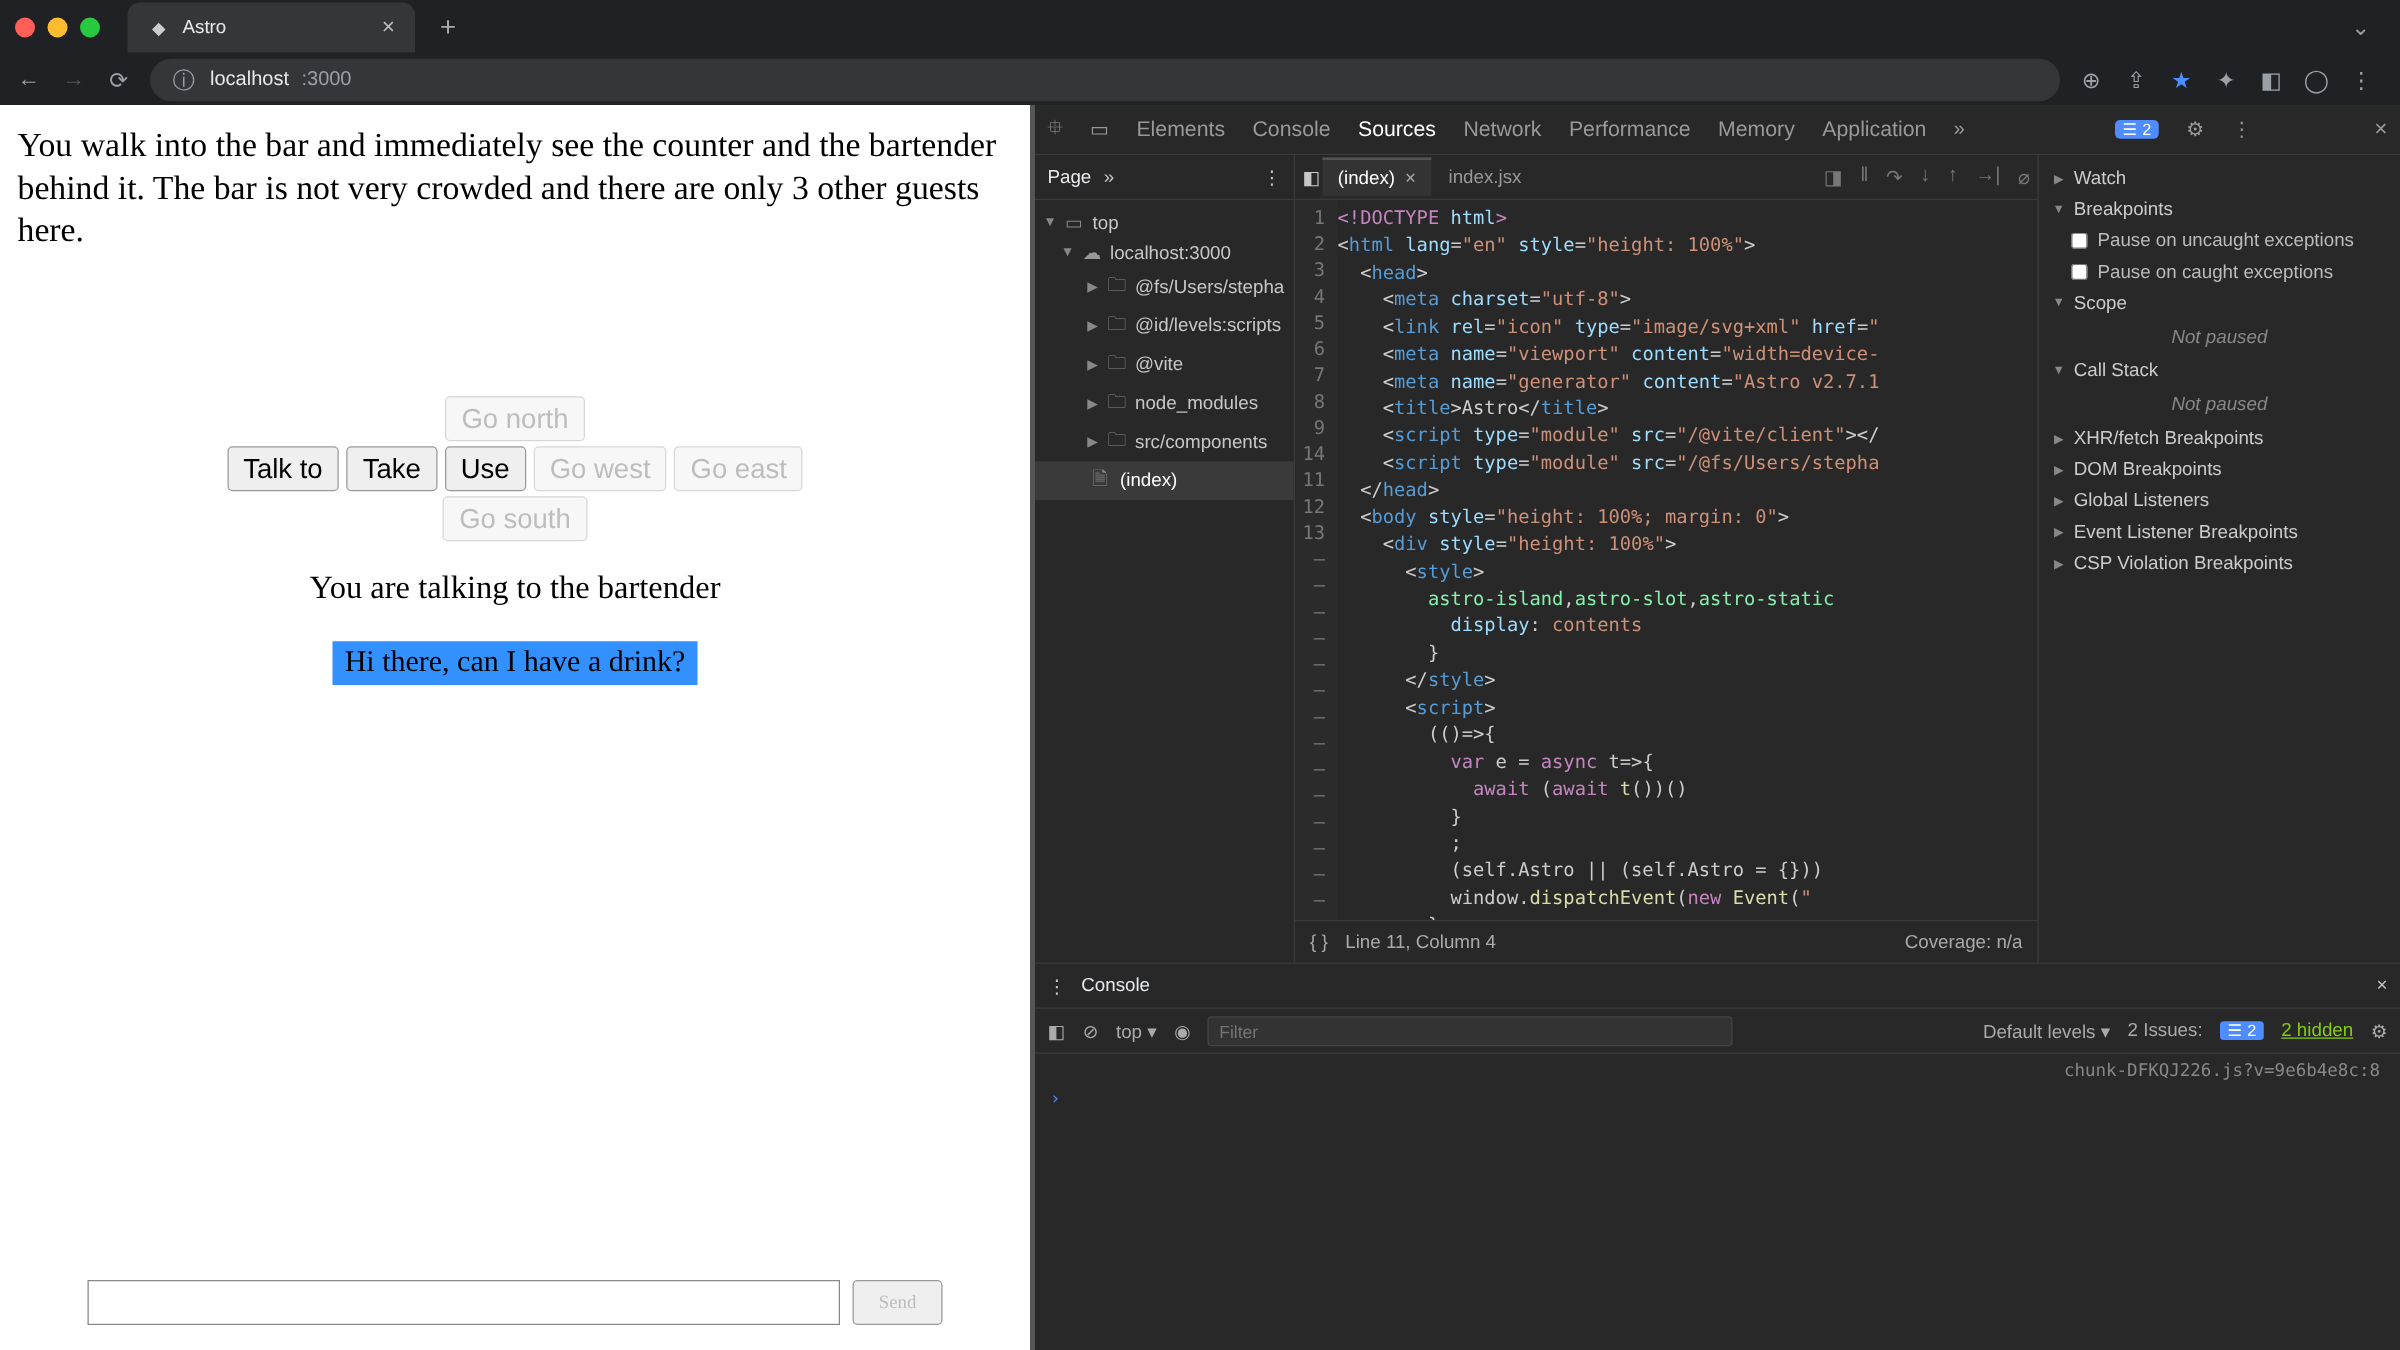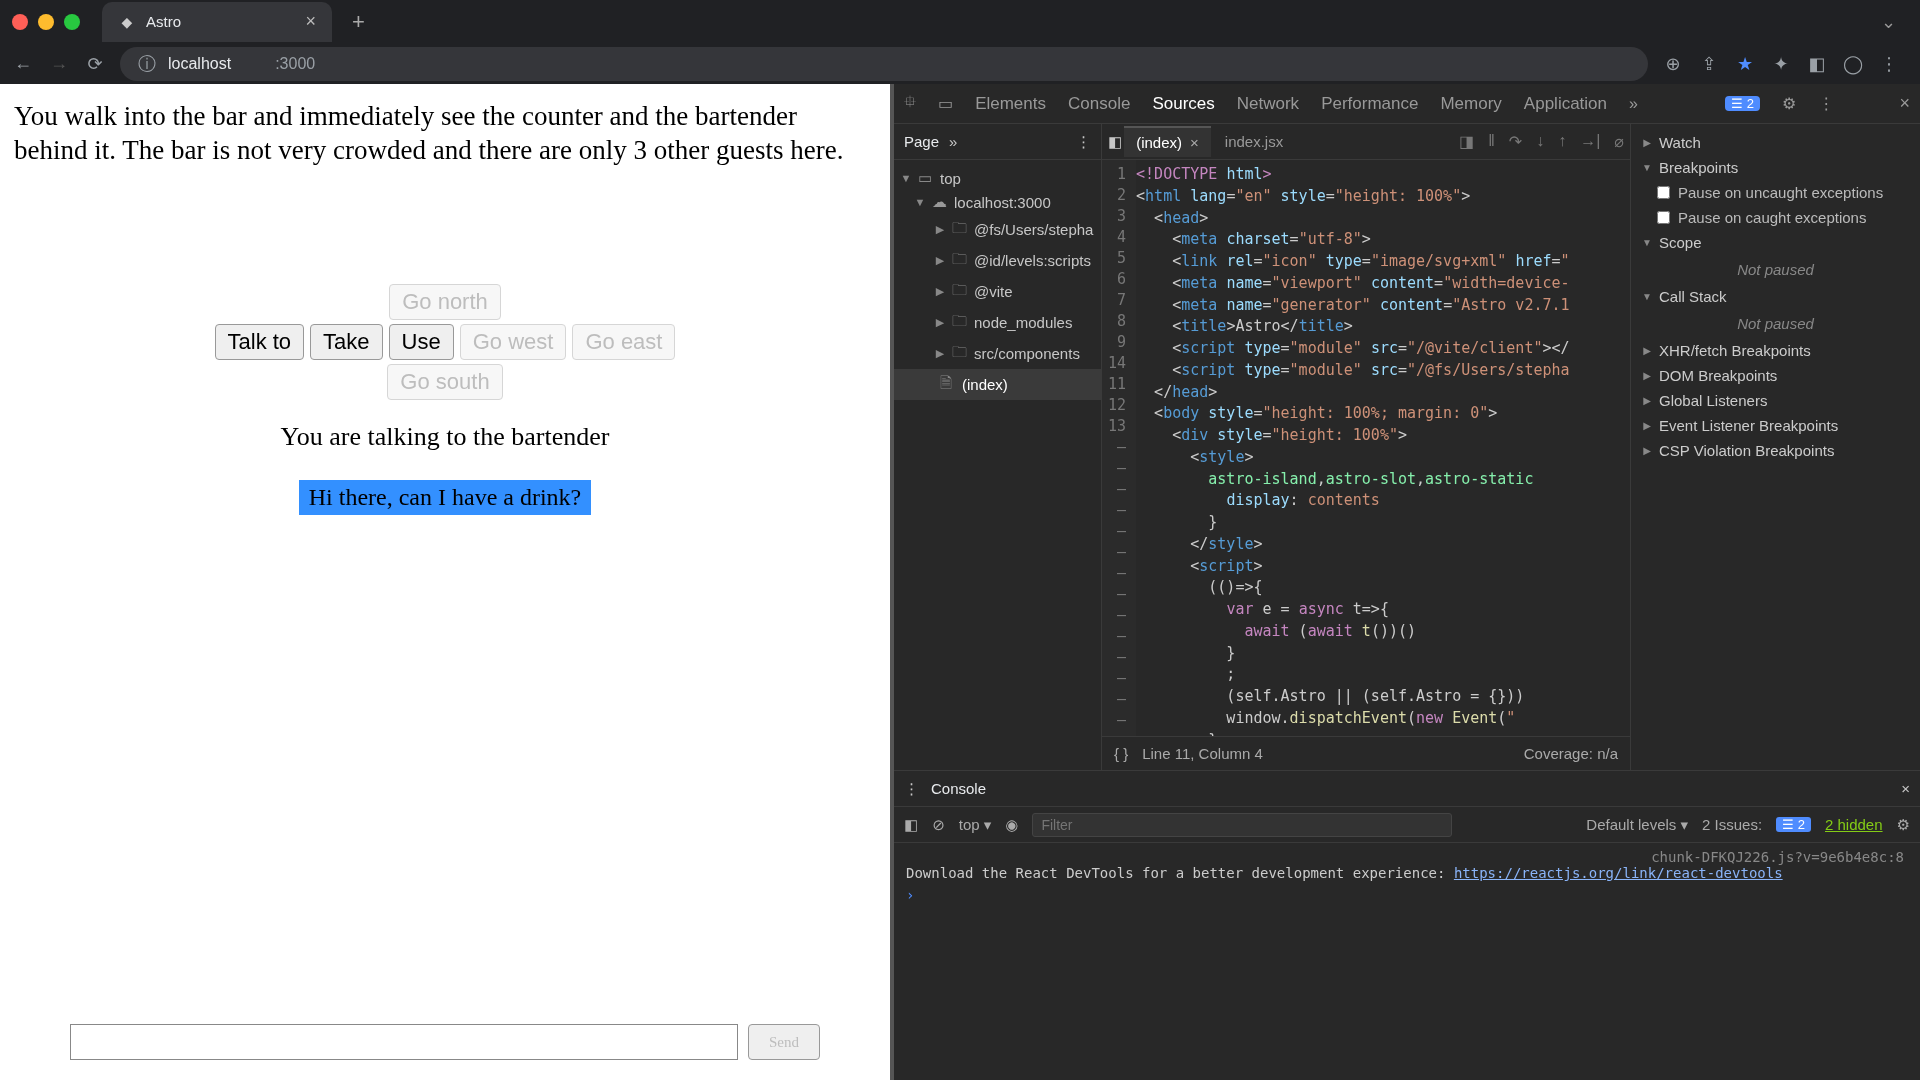--- a/index.html
+++ b/index.html
@@ -17,27 +17,27 @@
 .tab .favicon { width: 18px; height: 18px; display: inline-flex; align-items: center; justify-content: center; font-size: 14px; color: #ccc; }
 .tab .tab-close { margin-left: auto; color: #bbb; font-size: 18px; }
 .new-tab { color: #aaa; font-size: 22px; padding: 0 10px; }
 .chrome-spacer { flex: 1; }
 .chrome-min { color: #999; font-size: 18px; padding-right: 12px; }
 
 .addr-bar { display: flex; align-items: center; height: 44px; padding: 0 12px; gap: 14px; color: #9aa0a6; }
 .addr-bar .ic { width: 22px; height: 22px; display: inline-flex; align-items: center; justify-content: center; font-size: 18px; color: #9aa0a6; }
 .url-field { flex: 1; display: flex; align-items: center; background: #35363a; border-radius: 20px; height: 34px; padding: 0 16px; gap: 10px; font-size: 16px; }
 .url-field .domain { color: #e8eaed; }
-.url-field .path { color: #9aa0a6; margin-left: 34px; }
+.url-field .path { color: #9aa0a6; }
 .right-icons { display: flex; gap: 14px; align-items: center; padding-right: 8px; }
 .right-icons .ic.star { color: #4f8cff; }
 
 
 .viewport { display: flex; height: calc(1080px - 84px); }
-.page-side { width: 890px; background: #fff; position: relative; font-family: "Times New Roman", serif; }
+.page-side { width: 824px; background: #fff; position: relative; font-family: "Times New Roman", serif; }
 .page-side .narrative { padding: 16px 14px; font-size: 27px; line-height: 1.25; }
 .controls-block { text-align: center; margin-top: 100px; }
 .btn-row { display: flex; justify-content: center; gap: 6px; margin: 4px 0; }
 .game-btn { font-family: Liberation Sans, sans-serif; font-size: 22px; background: #efefef; border: 1px solid #999; border-radius: 4px; padding: 4px 12px; }
 .game-btn.disabled { color: #bdbdbd; border-color: #d6d6d6; background: #f7f7f7; }
 .status-line { font-size: 26px; margin-top: 22px; }
 .highlighted { background: #3390ff; color: #000; display: inline-block; padding: 4px 10px; font-size: 24px; margin-top: 28px; }
 .msg-row { position: absolute; bottom: 20px; left: 0; right: 0; display: flex; gap: 10px; padding: 0 70px; }
 .msg-input { flex: 1; height: 36px; border: 1px solid #888; background: #fff; padding: 0 8px; font-size: 16px; }
 .send-btn { font-family: Liberation Serif, serif; font-size: 15px; background: #efefef; border: 1px solid #999; border-radius: 4px; padding: 4px 20px; color: #bdbdbd; }
@@ -396,18 +396,17 @@
         <input placeholder="Filter" style="">
         <span class="flex"></span>
         <span><span>Default levels</span> ▾</span>
         <span>2 Issues:</span>
         <span class="issue-badge">☰ <span>2</span></span>
         <span class="hidden-ct">2 hidden</span>
         <span class="ic">⚙</span>
       </div>
       <div class="console-body">
         <div class="src">chunk-DFKQJ226.js?v=9e6b4e8c:8</div>
-        <div class="msg"><span>Download the React DevTools for a better development experience: </span><a>https://reactjs.org/link/react-devtools</a></div>
         <div class="prompt">›</div>
       </div>
     </div>
   </div>
 </div>
 
 </body></html>

